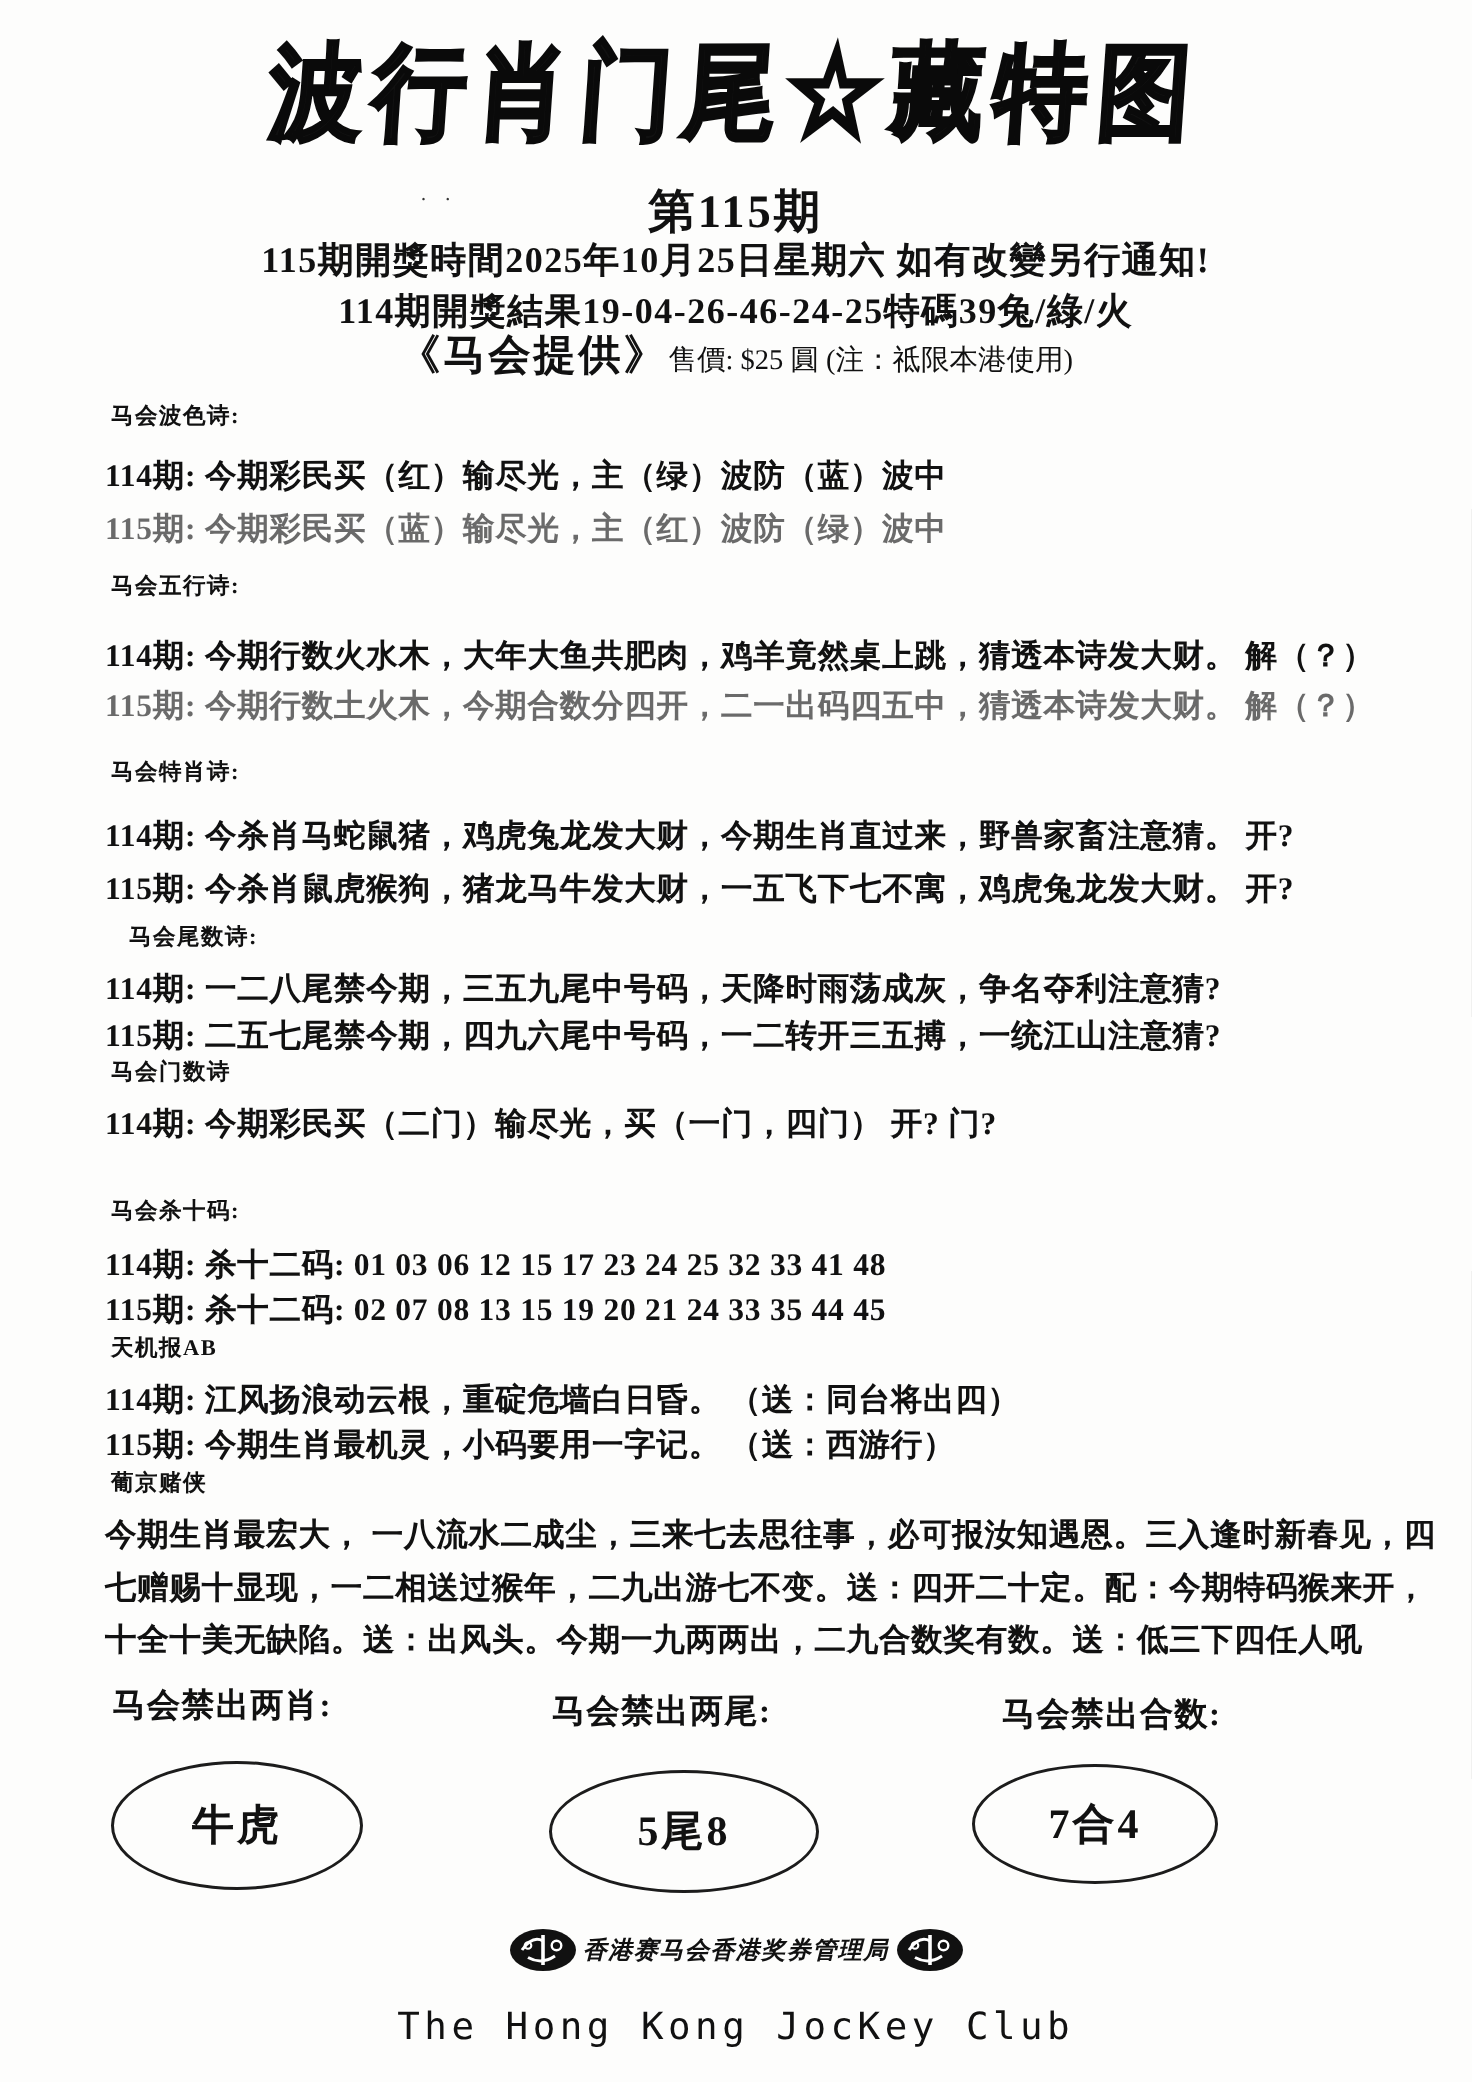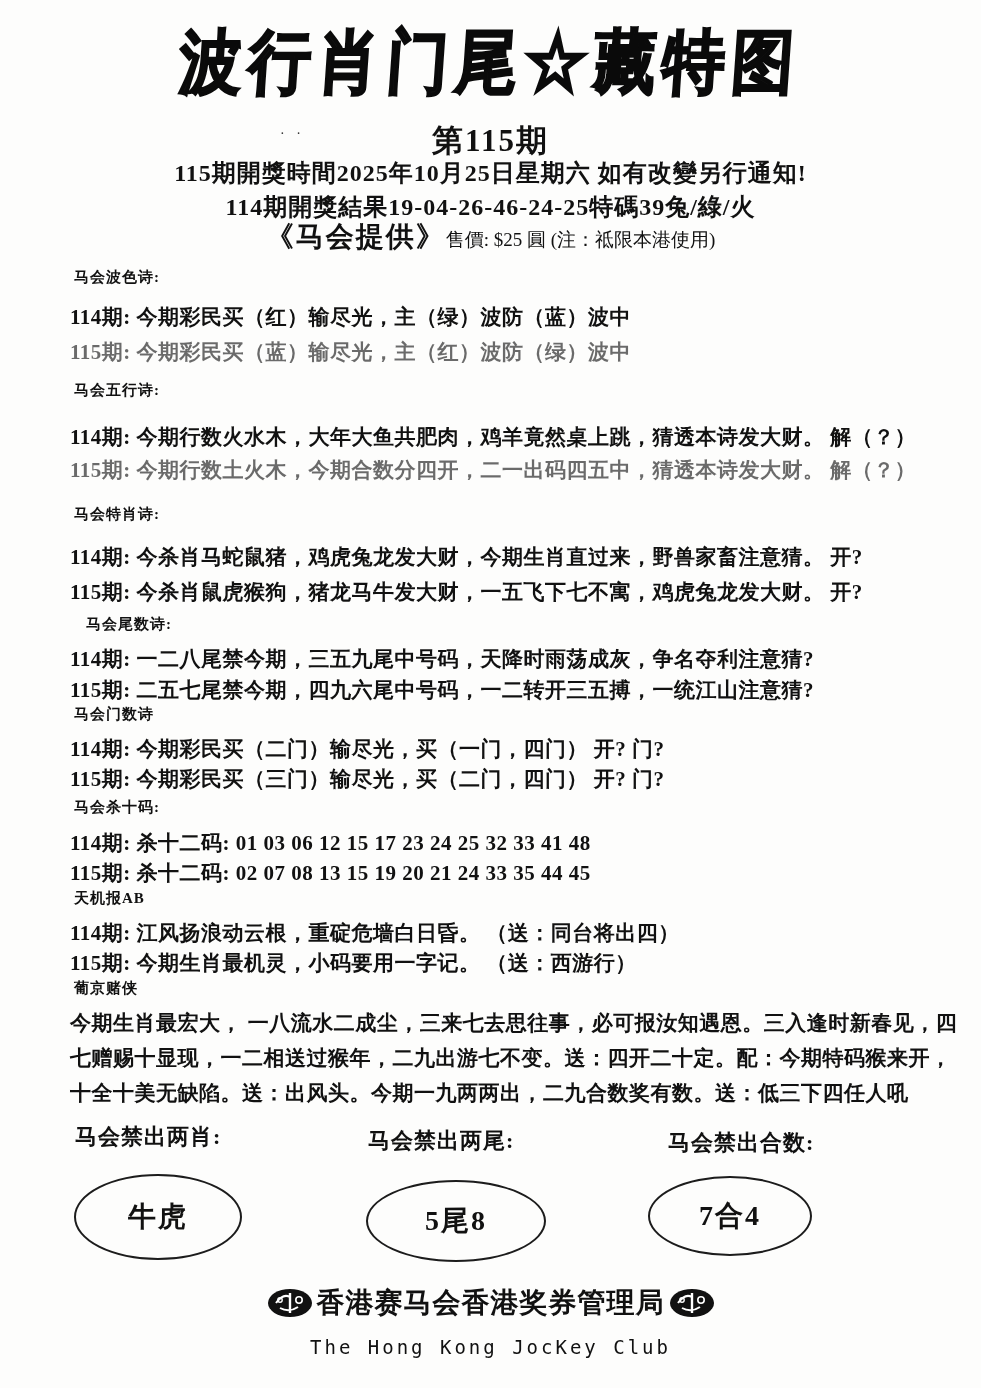--- a/index.html
+++ b/index.html
@@ -30,23 +30,23 @@
   .ban-label { font-weight:700; font-size:22px; letter-spacing:1px; }
   .oval {
     position:absolute; border:2px solid #1c1c1c; border-radius:50%;
     display:flex; align-items:center; justify-content:center;
     font-weight:900; font-size:28px; letter-spacing:2px;
   }
   .footer-row {
     position:absolute; top:1284px; left:0; width:100%;
     display:flex; align-items:center; justify-content:center; gap:3px;
   }
-  .org-cn { font-size:28px; font-weight:700; letter-spacing:1px; }
+  .org-cn { font-size:16px; font-weight:700; letter-spacing:1px;font-style:italic; }
   .org-en {
-    top:1336px; font-size:19px; letter-spacing:3px;
+    top:1336px; font-size:25px; letter-spacing:3px;
     font-family:"DejaVu Sans Mono","Liberation Mono",monospace;
   }
   .logo { width:48px; height:32px; display:block; }
 </style>
 </head>
 <body>
 
 <div class="page">
 
   <div class="abs center title">波行肖门尾☆藏特图</div>
@@ -69,21 +69,20 @@
   <div class="abs h" style="top:505px;left:74px">马会特肖诗:</div>
   <div class="abs line" style="top:543px;left:70px">114期: 今杀肖马蛇鼠猪，鸡虎兔龙发大财，今期生肖直过来，野兽家畜注意猜。 开?</div>
   <div class="abs line" style="top:578px;left:70px">115期: 今杀肖鼠虎猴狗，猪龙马牛发大财，一五飞下七不寓，鸡虎兔龙发大财。 开?</div>
 
   <div class="abs h" style="top:615px;left:86px">马会尾数诗:</div>
   <div class="abs line" style="top:645px;left:70px">114期: 一二八尾禁今期，三五九尾中号码，天降时雨荡成灰，争名夺利注意猜?</div>
   <div class="abs line" style="top:676px;left:70px">115期: 二五七尾禁今期，四九六尾中号码，一二转开三五搏，一统江山注意猜?</div>
 
   <div class="abs h" style="top:705px;left:74px">马会门数诗</div>
   <div class="abs line" style="top:735px;left:70px">114期: 今期彩民买（二门）输尽光，买（一门，四门） 开? 门?</div>
-  <div class="abs line" style="top:765px;left:70px">115期: 今期彩民买（三门）输尽光，买（二门，四门） 开? 门?</div>
 
   <div class="abs h" style="top:798px;left:74px">马会杀十码:</div>
   <div class="abs line" style="top:829px;left:70px">114期: 杀十二码: 01 03 06 12 15 17 23 24 25 32 33 41 48</div>
   <div class="abs line" style="top:859px;left:70px">115期: 杀十二码: 02 07 08 13 15 19 20 21 24 33 35 44 45</div>
 
   <div class="abs h" style="top:889px;left:74px">天机报AB</div>
   <div class="abs line" style="top:919px;left:70px">114期: 江风扬浪动云根，重碇危墙白日昏。 （送：同台将出四）</div>
   <div class="abs line" style="top:949px;left:70px">115期: 今期生肖最机灵，小码要用一字记。 （送：西游行）</div>
 
   <div class="abs h" style="top:979px;left:74px">葡京赌侠</div>

